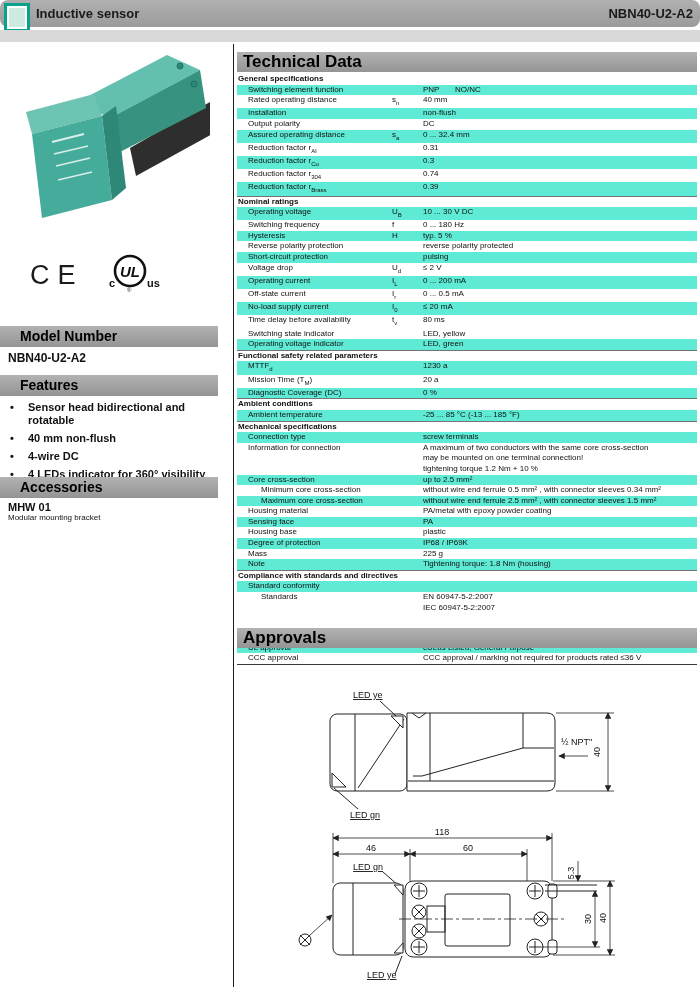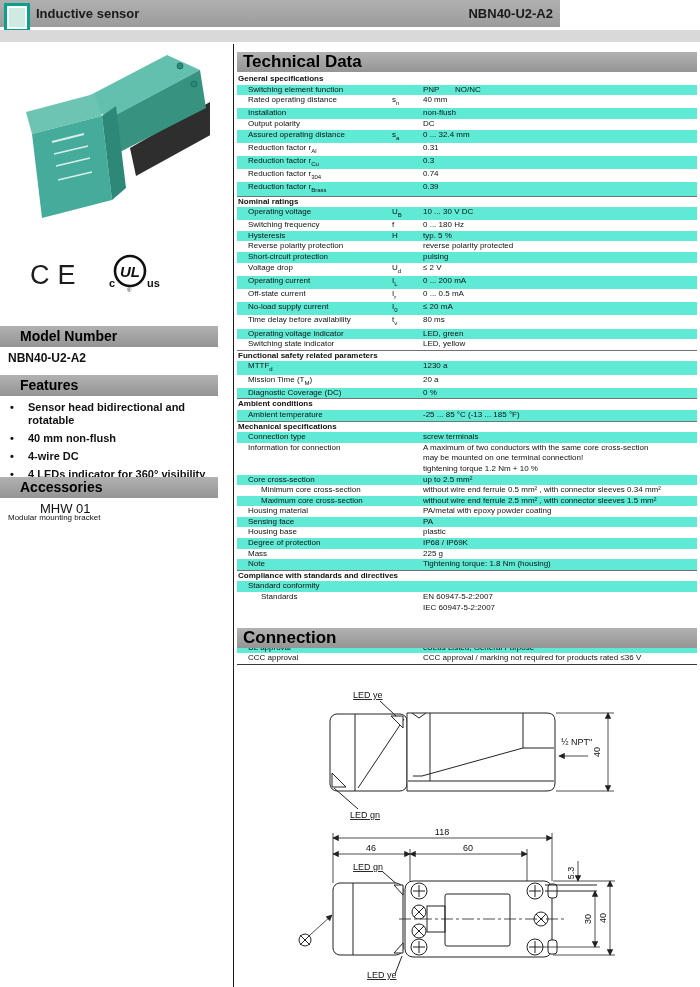--- a/index.html
+++ b/index.html
@@ -4,22 +4,23 @@
 <style>
   html,body{margin:0;padding:0;}
   body{
     width:700px;height:987px;position:relative;overflow:hidden;
     background:#fff;color:#111;
     font-family:"Liberation Sans","DejaVu Sans",sans-serif;
     -webkit-font-smoothing:antialiased;
   }
   
   .top-header{
-    position:absolute;left:0;top:0;width:560px;height:27px;
+    position:absolute;left:0;top:0;width:700px;height:27px;
     background:linear-gradient(180deg,#b0b0b0 0%,#9b9b9b 100%);
+    border-radius:8px;
   }
   .brand-icon{
     position:absolute;left:4px;top:3px;width:20px;height:23px;
     background:#cdeae3;border:3px solid #0aa18c;box-shadow:inset 0 0 0 2px #fff;
   }
   .hdr-title{position:absolute;left:36px;top:0;line-height:27px;font-size:13px;font-weight:bold;color:#1a1a1a;}
   .hdr-part{position:absolute;right:7px;top:0;line-height:27px;font-size:13px;font-weight:bold;color:#1a1a1a;}
   .page-band{position:absolute;left:0;top:30px;width:700px;height:12px;background:#d9d9d9;}
   
   .divider{position:absolute;left:233px;top:44px;width:1px;height:943px;background:#1a1a1a;}
@@ -31,21 +32,21 @@
     background:linear-gradient(180deg,#b2b2b2 0%,#949494 100%);
     font-size:14px;font-weight:bold;line-height:21px;padding-left:20px;color:#000;
   }
   .model-bar{top:326px;}
   .model-value{position:absolute;left:8px;top:351px;font-size:12px;font-weight:bold;}
   .features-bar{top:375px;}
   .features-list{position:absolute;left:0;top:401px;width:214px;}
   .feat{position:relative;padding-left:28px;margin-bottom:5px;font-size:11px;font-weight:bold;line-height:13px;}
   .feat .dot{position:absolute;left:10px;top:0;}
   .acc-bar{top:477px;}
-  .acc-name{position:absolute;left:8px;top:501px;font-size:13px;font-weight:normal;margin-left:32px;}
+  .acc-name{position:absolute;left:8px;top:501px;font-size:11px;font-weight:bold;}
   .acc-desc{position:absolute;left:8px;top:513px;font-size:8px;}
   
   .rbar{
     position:absolute;left:237px;width:460px;height:20px;box-sizing:border-box;
     background:linear-gradient(180deg,#b2b2b2 0%,#949494 100%);
     font-size:17px;font-weight:bold;line-height:20px;padding-left:6px;color:#000;
   }
   .tech-bar{top:52px;}
   .dim-bar{top:628px;}
   .tech-table{position:absolute;left:237px;top:74px;width:460px;font-size:8px;color:#111;border-bottom:1px solid #3a3a3a;}
@@ -219,29 +220,29 @@
     <div class="srow alt">
       <span class="lab">No-load supply current</span>
       <span class="sym">I<sub>0</sub></span>
       <span class="val">≤ 20 mA</span>
     </div>
     <div class="srow">
       <span class="lab">Time delay before availability</span>
       <span class="sym">t<sub>v</sub></span>
       <span class="val">80 ms</span>
     </div>
+    <div class="srow">
+      <span class="lab">Switching state indicator</span>
+      <span class="sym"></span>
+      <span class="val">LED, yellow</span>
+    </div>
     <div class="srow alt">
       <span class="lab">Operating voltage indicator</span>
       <span class="sym"></span>
       <span class="val">LED, green</span>
-    </div>
-    <div class="srow">
-      <span class="lab">Switching state indicator</span>
-      <span class="sym"></span>
-      <span class="val">LED, yellow</span>
     </div>
     <div class="sec-head">Functional safety related parameters</div>
     <div class="srow alt">
       <span class="lab">MTTF<sub>d</sub></span>
       <span class="sym"></span>
       <span class="val">1230 a</span>
     </div>
     <div class="srow">
       <span class="lab">Mission Time (T<sub>M</sub>)</span>
       <span class="sym"></span>
@@ -338,21 +339,21 @@
       <span class="sym"></span>
       <span class="val">cULus Listed, General Purpose</span>
     </div>
     <div class="srow">
       <span class="lab">CCC approval</span>
       <span class="sym"></span>
       <span class="val">CCC approval / marking not required for products rated ≤36 V</span>
     </div>
   </div>
 
-<div class="rbar dim-bar">Connection</div>
+<div class="rbar dim-bar">Approvals</div>
 
 <svg class="svg1" width="340" height="136" viewBox="0 0 340 136">
   <defs>
     <marker id="arr1" viewBox="0 0 10 10" refX="9" refY="5" markerWidth="8" markerHeight="8" orient="auto-start-reverse">
       <path d="M0,0L10,5L0,10z" fill="#222"></path>
     </marker>
   </defs>
 
   <rect x="30" y="28" width="77" height="77" rx="7" class="drawf"></rect>
   <line x1="55" y1="28" x2="55" y2="105" class="draw"></line>

